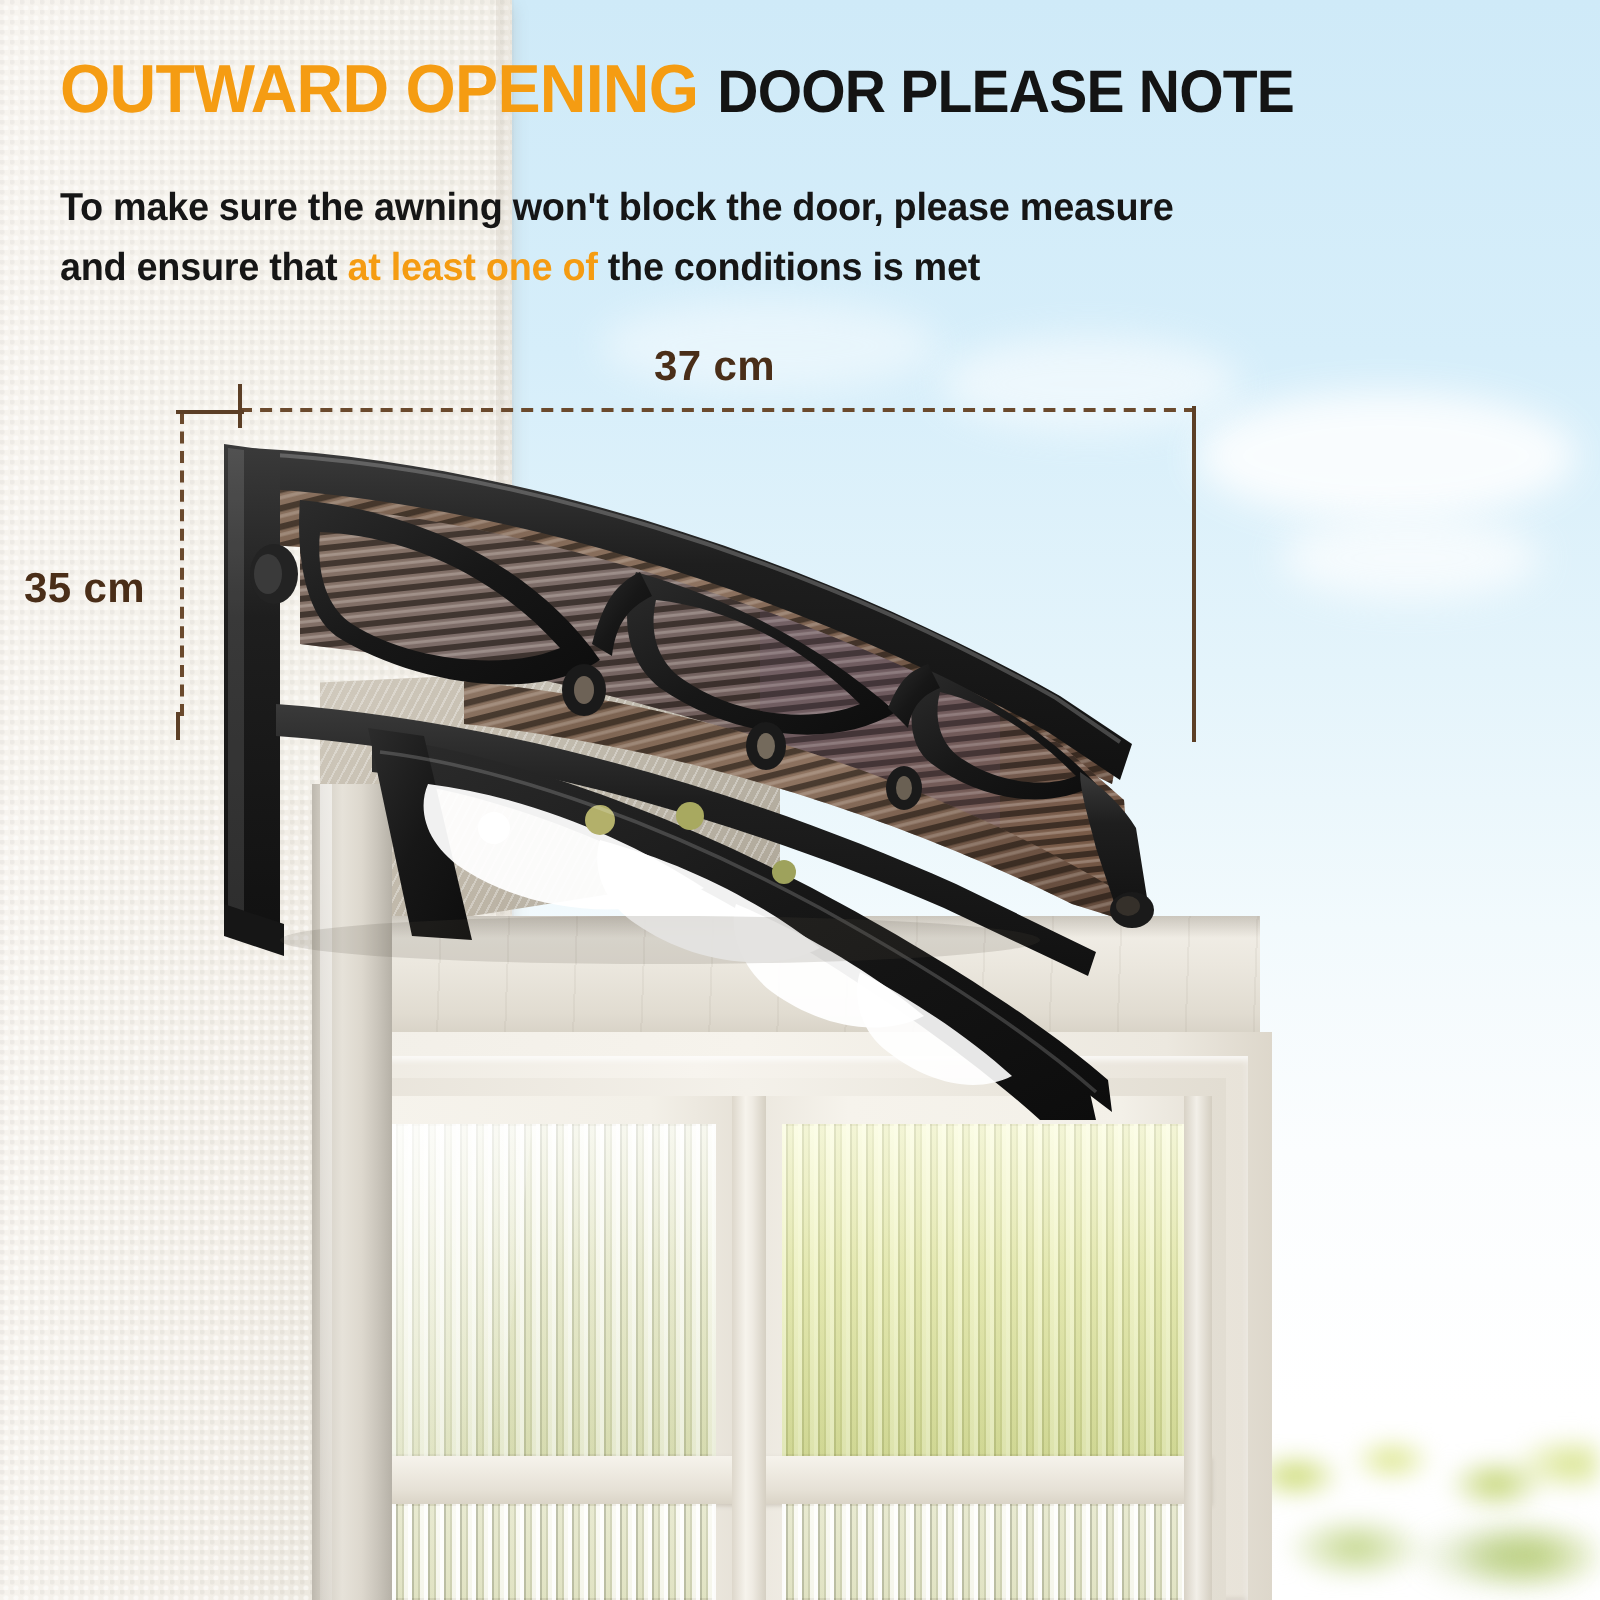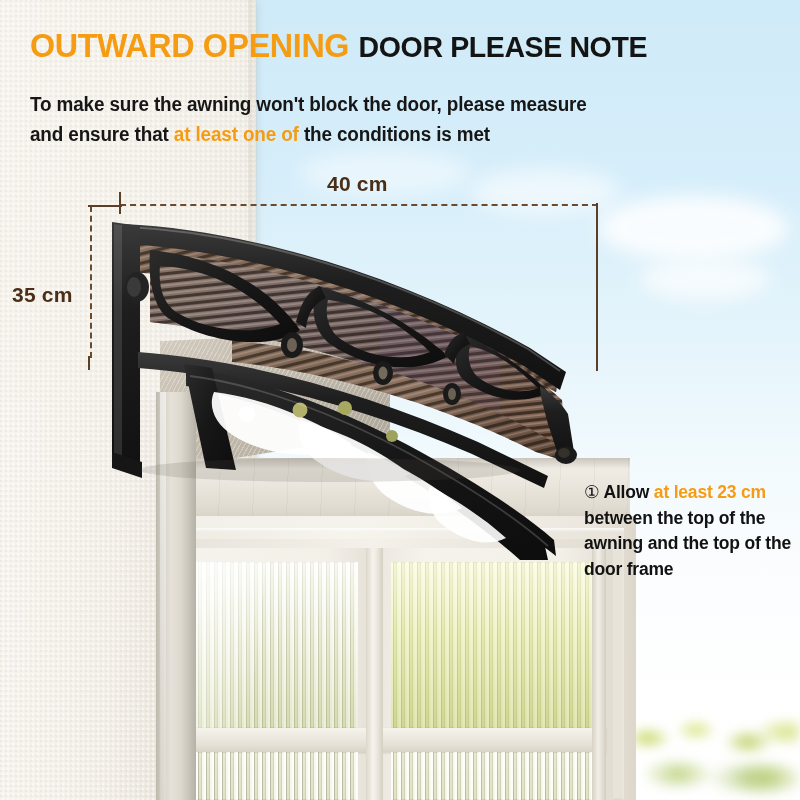--- a/index.html
+++ b/index.html
@@ -566,34 +566,31 @@
     <ellipse cx="330" cy="470" rx="190" ry="12" fill="rgba(90,80,68,.16)"></ellipse>
   </svg>
 
   <div class="dim-h-dash"></div>
   <div class="dim-v-dash"></div>
   <div class="dim-tick-left-v"></div>
   <div class="dim-tick-left-h"></div>
   <div class="dim-right-v"></div>
   <div class="dim-bottom-tick"></div>
 
-  <div class="dim-label w">40 cm</div>
+  <div class="dim-label w">37 cm</div>
   <div class="dim-label h">35 cm</div>
 
   <div class="headline">
     <span class="hl-orange">OUTWARD OPENING</span><span class="hl-dark" style="margin-left:10px;">DOOR PLEASE NOTE</span>
   </div>
 
   <div class="subline">
     <span>To make sure the awning won't block the door, please measure</span><br>
     <span>and ensure that </span><span class="sub-orange">at least one of</span><span> the conditions is met</span>
   </div>
 
   <div class="notes">
 
-    <div class="note-item">
-      <span class="note-num">①</span><span> Allow </span><span class="note-orange">at least 23 cm</span><span> between the top of the awning and the top of the door frame</span>
-    </div>
 
 
   </div>
 
 </div>
 
 </body></html>

